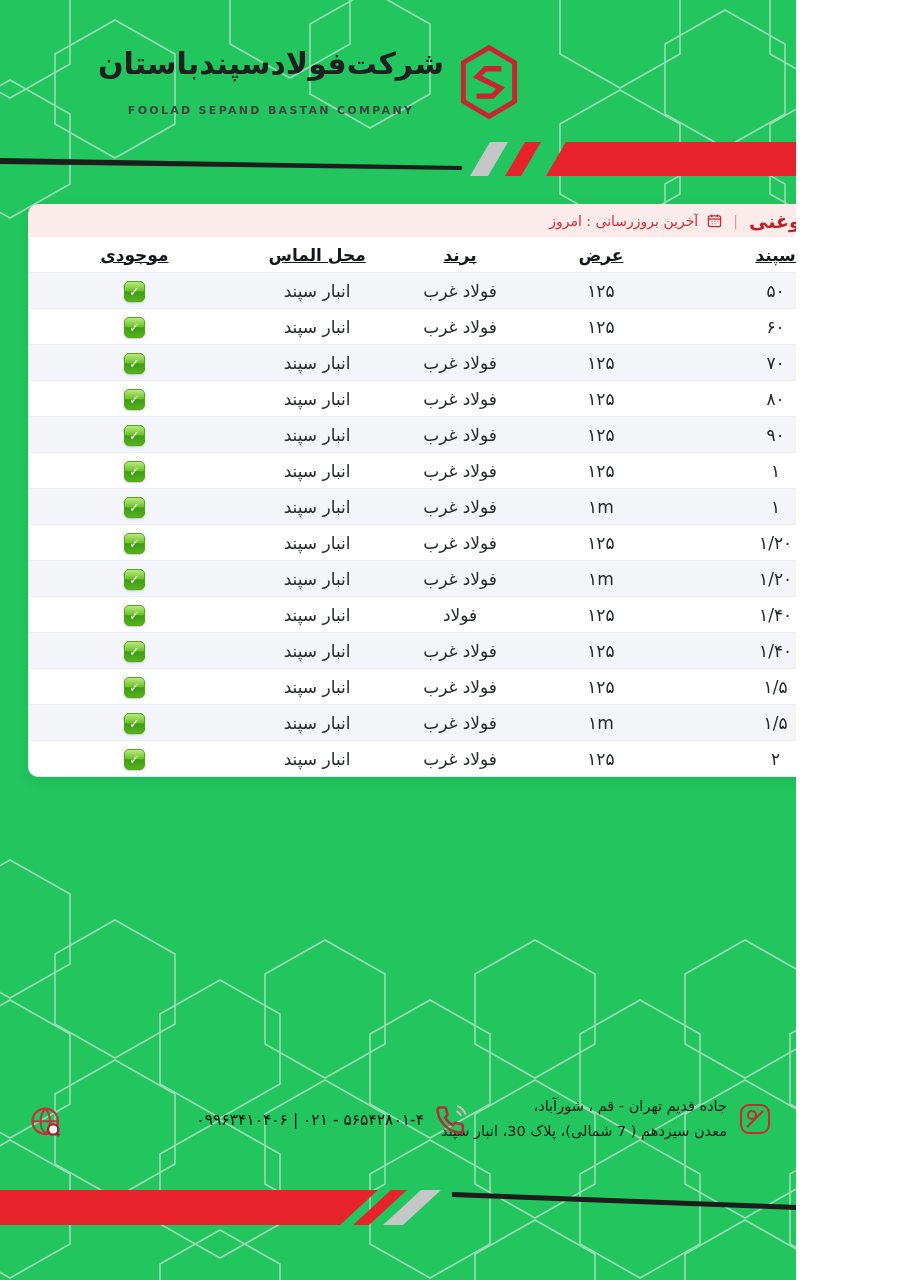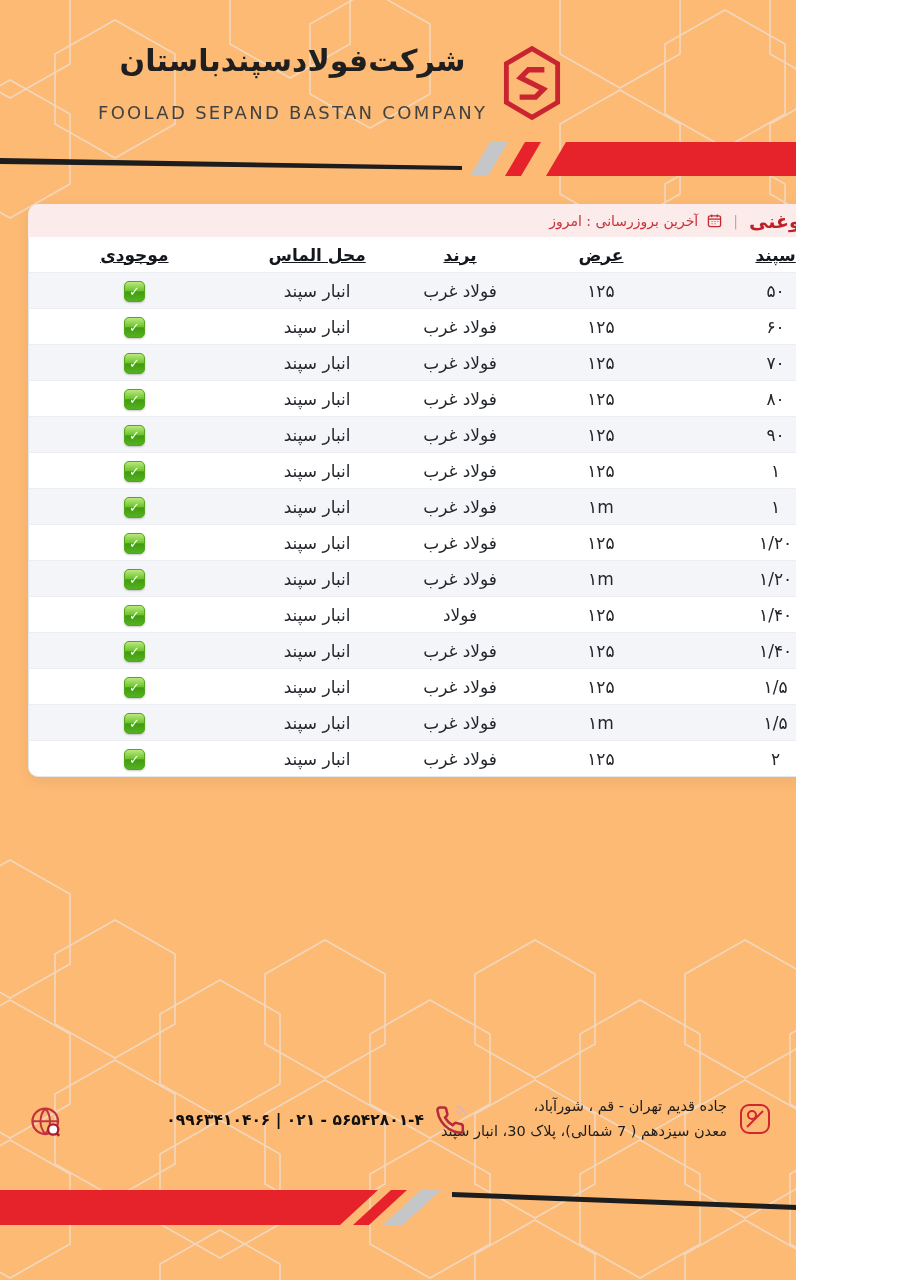--- a/index.html
+++ b/index.html
@@ -1,26 +1,26 @@
 <!DOCTYPE html>
 <html lang="fa"><head>
 <meta charset="utf-8">
 <style>
   html,body{margin:0;padding:0;}
   body{font-family:"DejaVu Sans","Liberation Sans",sans-serif;background:#ffffff;}
-  .page{position:relative;width:796px;height:1280px;background:#fdba74;overflow:hidden;}
+  .page{position:relative;width:796px;height:1280px;background:#22c55e;overflow:hidden;}
 
   
   .hexbg{position:absolute;inset:0;z-index:0;}
 
   
   .brand{position:absolute;top:44px;left:98px;display:flex;align-items:center;gap:14px;z-index:2;}
   .brand-text{text-align:center;}
   .brand-fa{font-size:30px;font-weight:bold;color:#1f1f1f;line-height:1.15;white-space:nowrap;}
-  .brand-en{font-size:18px;letter-spacing:2.3px;color:#424242;margin-top:23px;white-space:nowrap;}
+  .brand-en{font-size:11px;letter-spacing:2.3px;color:#424242;margin-top:23px;white-space:nowrap;font-weight:bold;}
 
   
   .banner{position:absolute;left:0;width:904px;height:60px;z-index:1;}
   .banner.top{top:128px;}
   .banner.bottom{top:1184px;}
 
   
   .sheet{position:absolute;left:28px;top:204px;width:848px;z-index:2;border-radius:10px;box-shadow:0 4px 14px rgba(30,30,60,.07);}
   .bar{direction:rtl;display:flex;align-items:center;gap:9px;height:33px;padding:0 18px;background:#fcebeb;border-radius:10px 10px 0 0;box-sizing:border-box;}
   .bar .product{font-weight:bold;font-size:19px;color:#bf2026;}
@@ -33,21 +33,21 @@
   tbody tr:nth-child(odd){background:#f3f5f9;}
   .check{display:inline-flex;width:19px;height:19px;border-radius:5px;align-items:center;justify-content:center;
     background:linear-gradient(180deg,#b9ea7d 0%,#6fc52f 45%,#3f9d10 52%,#54b120 100%);
     border:1px solid #55a51b;color:#fff;font-size:13px;font-weight:bold;box-shadow:0 1px 2px rgba(0,0,0,.22);}
 
   
   .contact{position:absolute;z-index:2;display:flex;align-items:center;}
   .address{top:1094px;right:24px;direction:rtl;gap:11px;}
   .addr-text{text-align:right;font-size:14.5px;font-weight:400;color:#1c1c1c;line-height:1.75;}
   .phone{top:1102px;right:326px;direction:rtl;gap:10px;}
-  .phone-num{direction:ltr;font-size:15.5px;font-weight:bold;color:#101010;letter-spacing:.5px;white-space:nowrap;}
+  .phone-num{direction:ltr;font-size:15.5px;font-weight:normal;color:#101010;letter-spacing:.5px;white-space:nowrap;}
   .web{top:1104px;left:28px;gap:10px;}
   .web-url{font-size:16.5px;font-weight:bold;color:#111;letter-spacing:3px;white-space:nowrap;}
 </style>
 </head>
 <body>
 
 <div class="page">
 
   <svg class="hexbg" width="904" height="1280" viewBox="0 0 904 1280" aria-hidden="true">
     <defs>

